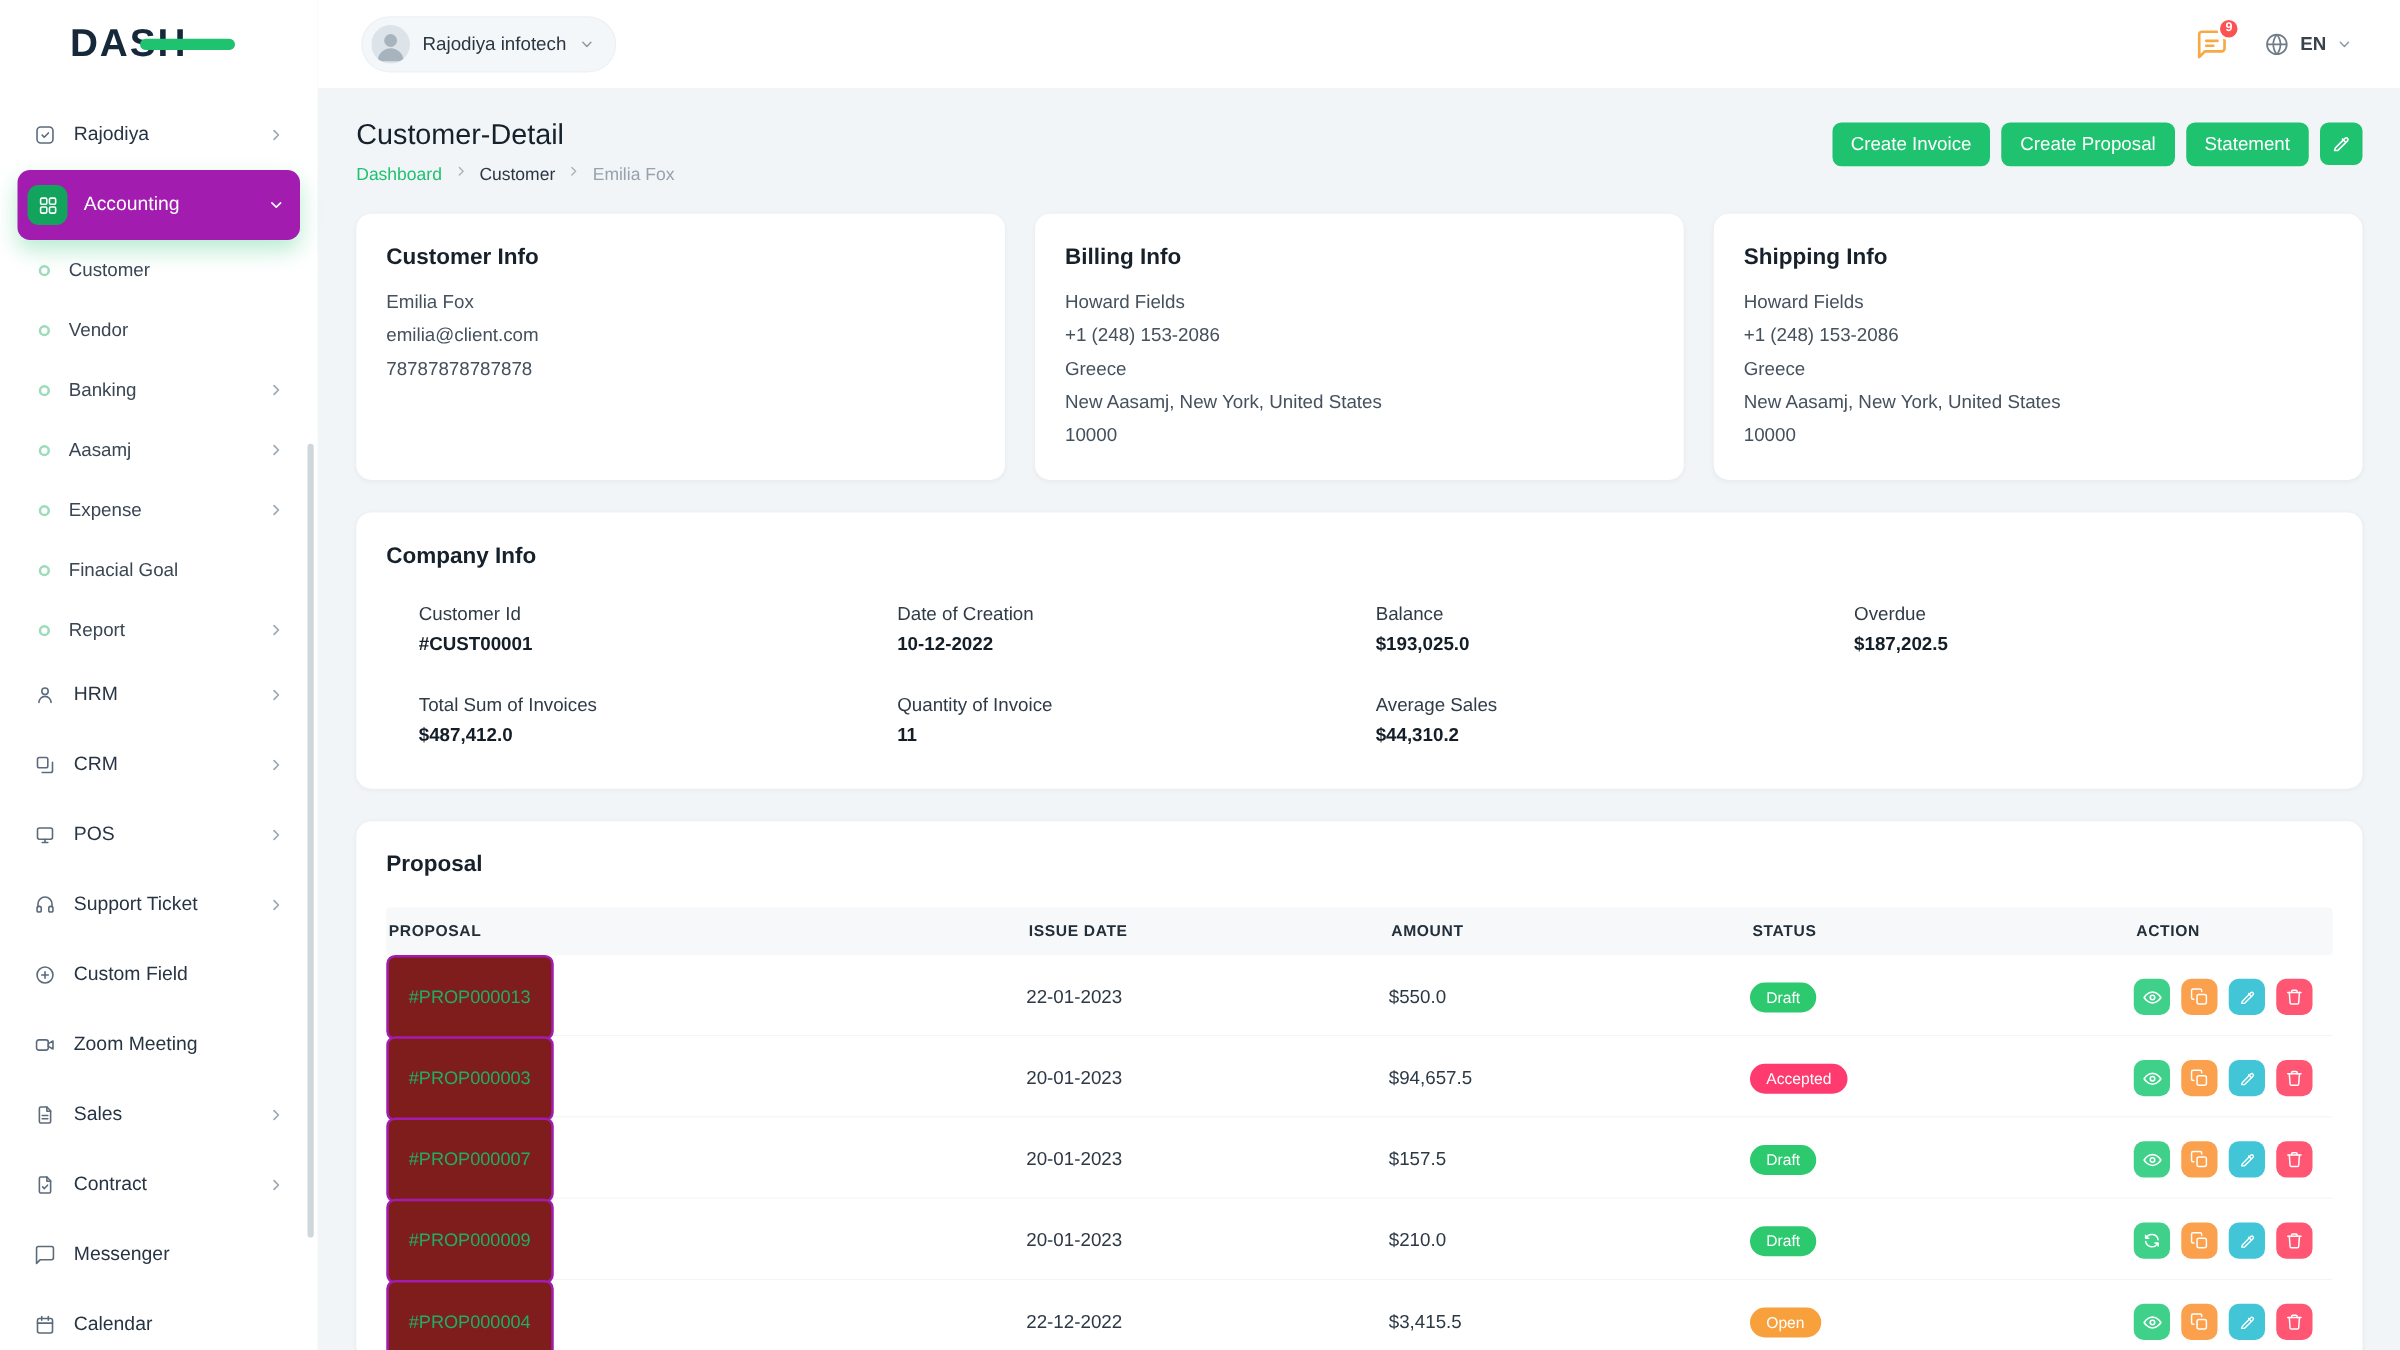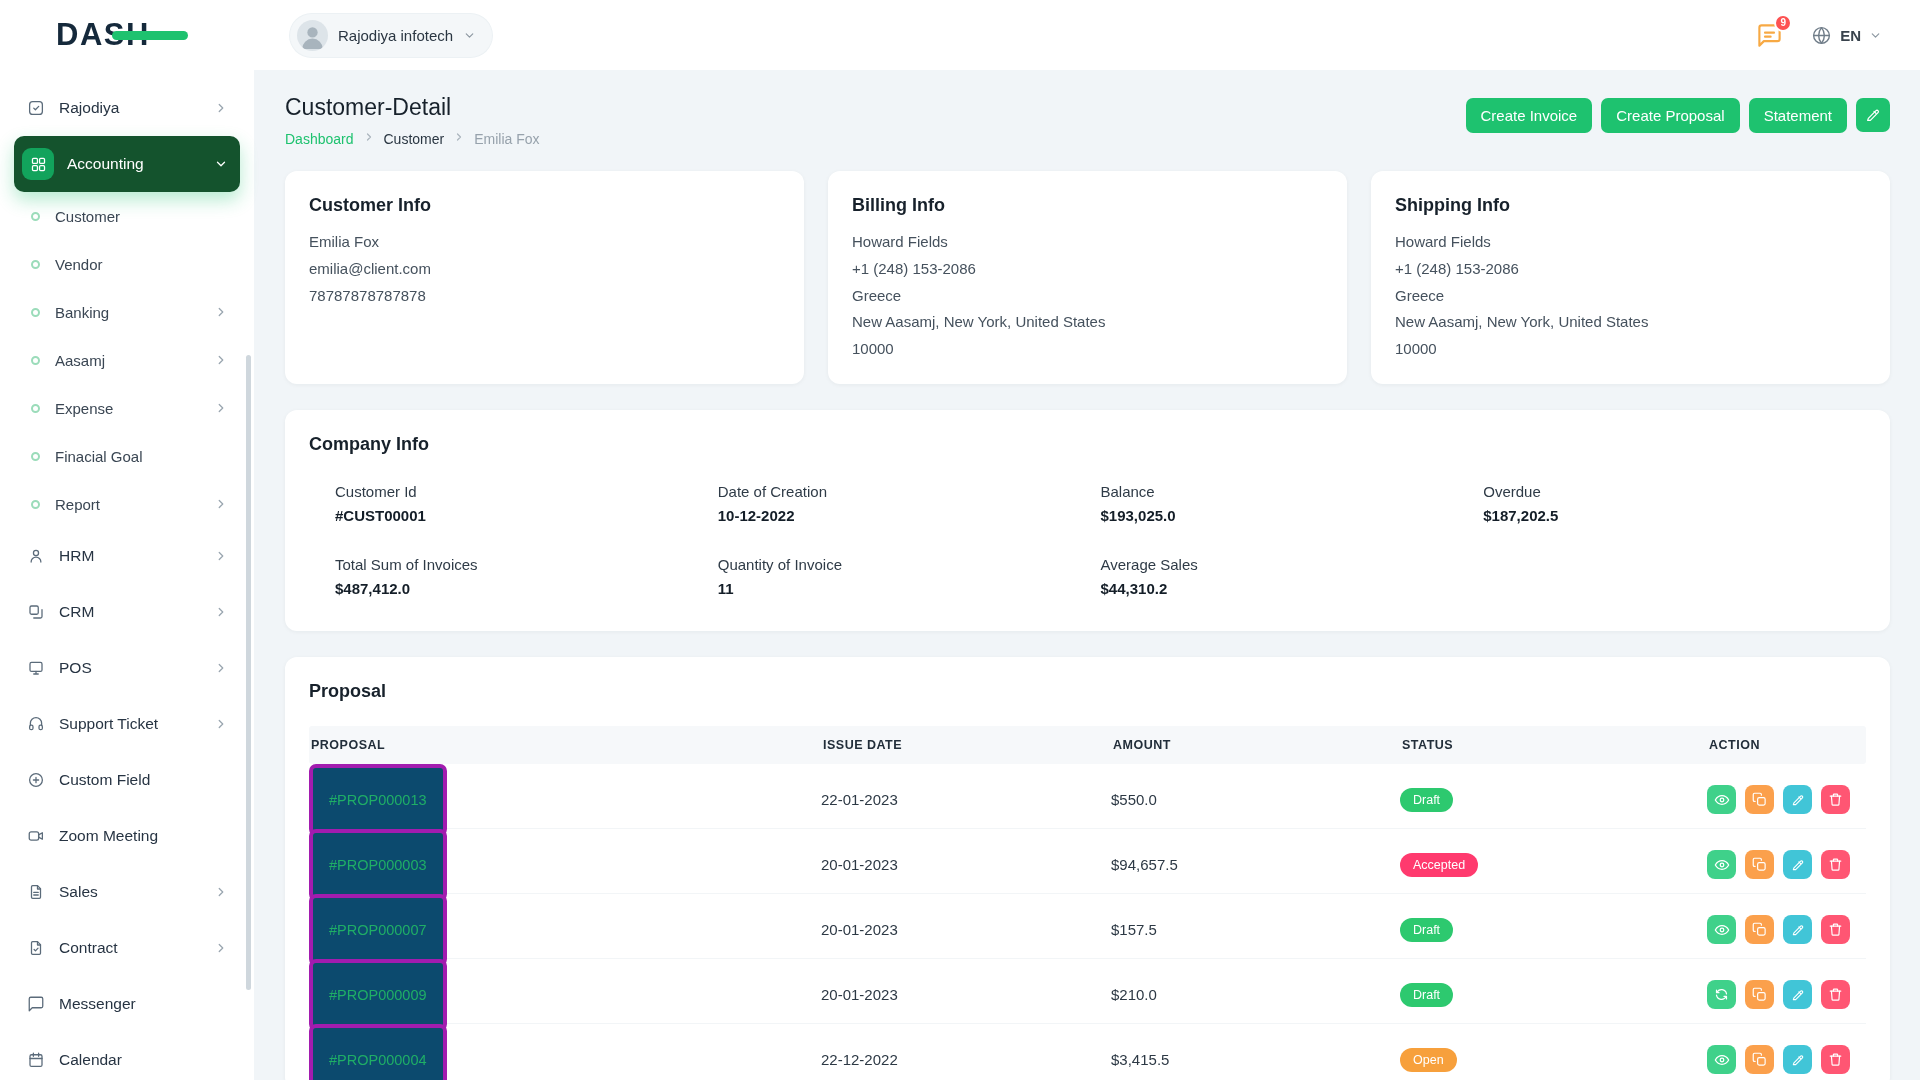--- a/index.html
+++ b/index.html
@@ -10,21 +10,21 @@
 
   
   .sidebar{position:fixed;left:0;top:0;bottom:0;width:254px;background:#fff;z-index:5}
   .logo{height:70px;display:flex;align-items:center;padding-left:56px;position:relative}
   .logo-text{font-size:31px;font-weight:800;letter-spacing:1.5px;color:#15293b;position:relative;z-index:1}
   .logo-bar{position:absolute;left:112px;top:31px;width:76px;height:9px;background:#1ec26f;border-radius:5px;z-index:2}
   .nav{padding:10px 14px 0 14px}
   .nav-item{display:flex;align-items:center;gap:13px;height:56px;width:100%;padding:0 12px;
     border-radius:10px;color:#273443;font-size:15.5px;font-weight:500;text-align:left}
   .nav-item .chev{margin-left:auto;color:#9aa6b0}
-  .nav-item.active{background:#14532d;color:#fff;box-shadow:0 8px 18px rgba(30,194,111,.32)}
+  .nav-item.active{background:#a21caf;color:#fff;box-shadow:0 8px 18px rgba(30,194,111,.32)}
   .nav-item.active .chev{color:#fff}
   .chip{width:32px;height:32px;border-radius:9px;background:#12a35c;display:flex;align-items:center;
     justify-content:center;margin-left:-4px;flex:0 0 auto}
   .nico{width:20px;display:flex;justify-content:center;flex:0 0 auto}
   .sub-item{display:flex;align-items:center;gap:15px;height:48px;width:100%;padding:0 12px 0 15px;
     color:#3a4653;font-size:15px;text-align:left}
   .bullet{width:9px;height:9px;border-radius:50%;border:2px solid #9bdcba;background:#fff;flex:0 0 auto;margin-left:2px}
   .sub-item .chev{margin-left:auto;color:#9aa6b0}
   .chev svg{transition:none}
   .chev.down svg{transform:rotate(90deg)}
@@ -70,21 +70,21 @@
   .cgrid{margin-top:28px;display:grid;grid-template-columns:repeat(4,1fr);row-gap:32px;padding-left:26px}
   .flabel{font-size:15px;color:#2f3b47}
   .fvalue{margin-top:7px;font-size:15px;font-weight:700;color:#141e28}
 
   .proposal-card{margin-top:26px;padding:24px 24px 0}
   .tgrid{display:grid;grid-template-columns:512px 290px 289px 307px 1fr;align-items:center}
   .thead{margin-top:24px;background:#f6f8fa;height:38px;border-radius:3px}
   .thead span{font-size:12.5px;font-weight:700;letter-spacing:.5px;color:#222e3a;padding-left:2px}
   .trow{height:65px;border-bottom:1px solid #f2f5f7}
   .trow:last-child{border-bottom:0}
-  .pill{border:4px solid #a21caf;color:#1fae66;font-size:14.5px;padding:24px 16px;border-radius:7px;background:#0c4a6e}
+  .pill{border:2px solid #a21caf;color:#1fae66;font-size:14.5px;padding:24px 16px;border-radius:7px;background:#7f1d1d}
   .txt{font-size:15px;color:#2d3945}
   .badge{display:inline-block;color:#fff;font-size:12.5px;font-weight:500;padding:5px 13px;border-radius:13px;background:#8f9aa3}
   .badge[data-status="Draft"]{background:#2dc96f}
   .badge[data-status="Accepted"]{background:#ff3a6e}
   .badge[data-status="Open"]{background:#f7a03c}
   .actions{display:flex;gap:9px}
   .act{width:29px;height:29px;border-radius:8px;display:flex;align-items:center;justify-content:center}
   .act.view{background:#3fd18a}
   .act.copy{background:#fba04c}
   .act.edit{background:#41c5d7}

